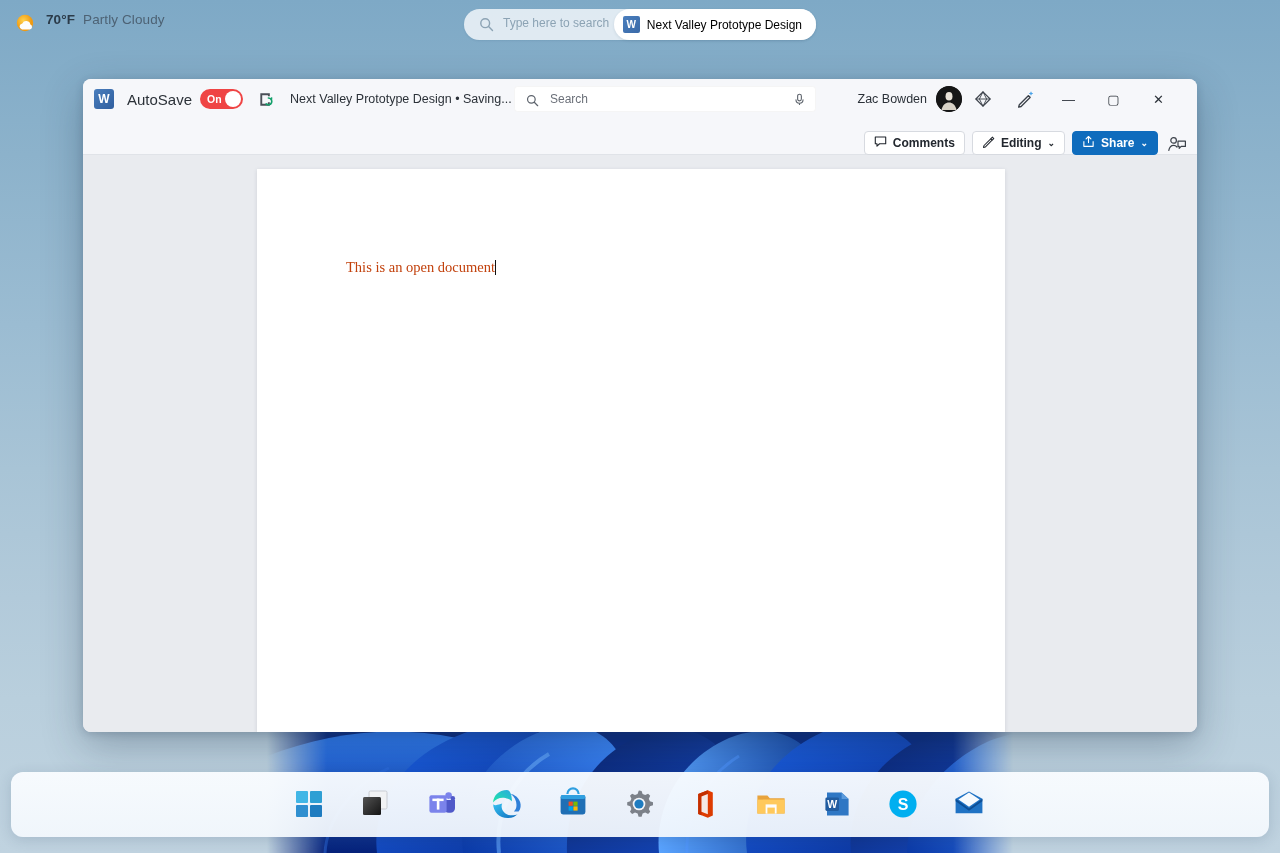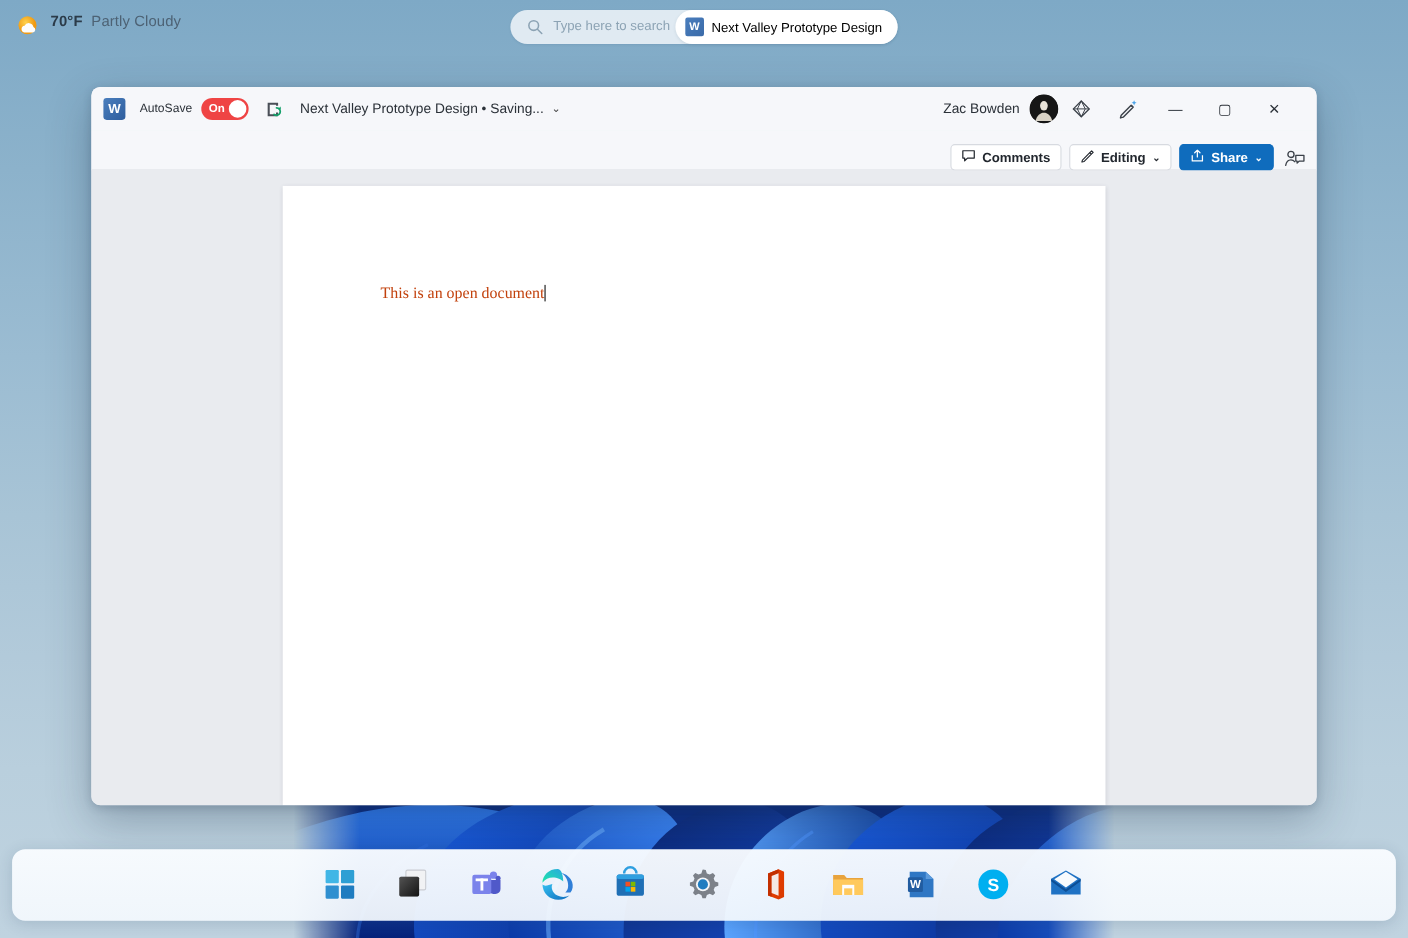--- a/index.html
+++ b/index.html
@@ -105,21 +105,21 @@
     background: #f6f7fa;
     display: flex; align-items: center;
     position: relative;
   }
   .w-appicon {
     margin-left: 11px; width: 20px; height: 20px; border-radius: 3px;
     background: linear-gradient(135deg,#4a7ebd 0%, #2f5e9e 100%);
     display:flex; align-items:center; justify-content:center;
     color:#fff; font-size:12px; font-weight:bold; line-height:1;
   }
-  .autosave-label { margin-left: 13px; font-size: 11px; color: #2b3138; }
+  .autosave-label { margin-left: 13px; font-size: 15px; color: #2b3138; }
   .toggle {
     margin-left: 8px; width: 43px; height: 20px; border-radius: 10px;
     background: #ef4444; position: relative; display: flex; align-items: center;
   }
   .toggle .ontext { font-size: 10.5px; color: #fff; font-weight: bold; margin-left: 7px; }
   .toggle .knob {
     position: absolute; right: 2px; top: 2px;
     width: 16px; height: 16px; border-radius: 8px; background: #fff;
   }
   .sync-icon { margin-left: 14px; width: 19px; height: 19px; }
@@ -324,20 +324,36 @@
     <span class="sync-icon">
       <svg width="19" height="19" viewBox="0 0 20 20">
         <path d="M3.5 3.5 h10 v3 h-2 v-1 h-6 v9 h6 v-1.6 h2 v3.6 h-10 Z" fill="#4a4f57"></path>
         <path d="M12 8.4 a3.6 3.6 0 1 1 -2.4 6.3" fill="none" stroke="#14a06a" stroke-width="1.7" stroke-linecap="round"></path>
         <path d="M15.9 7.2 l.3 2.9 l-2.9 -.5 Z" fill="#14a06a"></path>
       </svg>
     </span>
     <span class="doc-title">Next Valley Prototype Design • Saving...</span>
     <span class="title-chev">⌄</span>
 
+    <div id="wsearch">
+      <span class="mag2">
+        <svg width="13" height="13" viewBox="0 0 16 16">
+          <circle cx="6.6" cy="6.6" r="4.7" fill="none" stroke="#5d636c" stroke-width="1.5"></circle>
+          <line x1="10.2" y1="10.2" x2="14.4" y2="14.4" stroke="#5d636c" stroke-width="1.5" stroke-linecap="round"></line>
+        </svg>
+      </span>
+      <span class="sph">Search</span>
+      <span class="mic">
+        <svg width="13" height="13" viewBox="0 0 14 14">
+          <rect x="5" y="1.3" width="4" height="7.2" rx="2" fill="none" stroke="#5d636c" stroke-width="1.2"></rect>
+          <path d="M3.2 7.2 a3.8 3.8 0 0 0 7.6 0" fill="none" stroke="#5d636c" stroke-width="1.2" stroke-linecap="round"></path>
+          <line x1="7" y1="11" x2="7" y2="12.8" stroke="#5d636c" stroke-width="1.2"></line>
+        </svg>
+      </span>
+    </div>
 
     <div id="titleright">
       <span class="user-name">Zac Bowden</span>
       <span class="avatar">
         <svg width="26" height="26" viewBox="0 0 26 26">
           <circle cx="13" cy="13" r="13" fill="#161616"></circle>
           <ellipse cx="13" cy="10.2" rx="3.5" ry="4.3" fill="#e8e2d8"></ellipse>
           <path d="M5.4 24 c1.2-5 4.3-7.4 7.6-7.4 c3.3 0 6.4 2.4 7.6 7.4 Z" fill="#d8d2c6"></path>
         </svg>
       </span>

